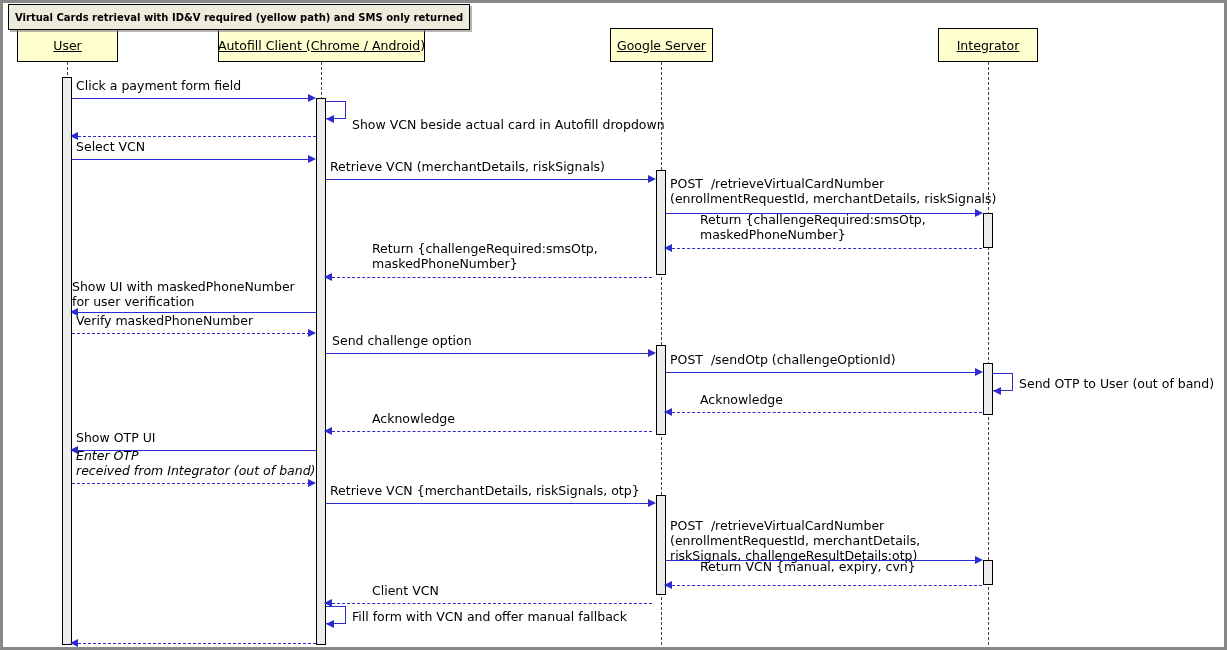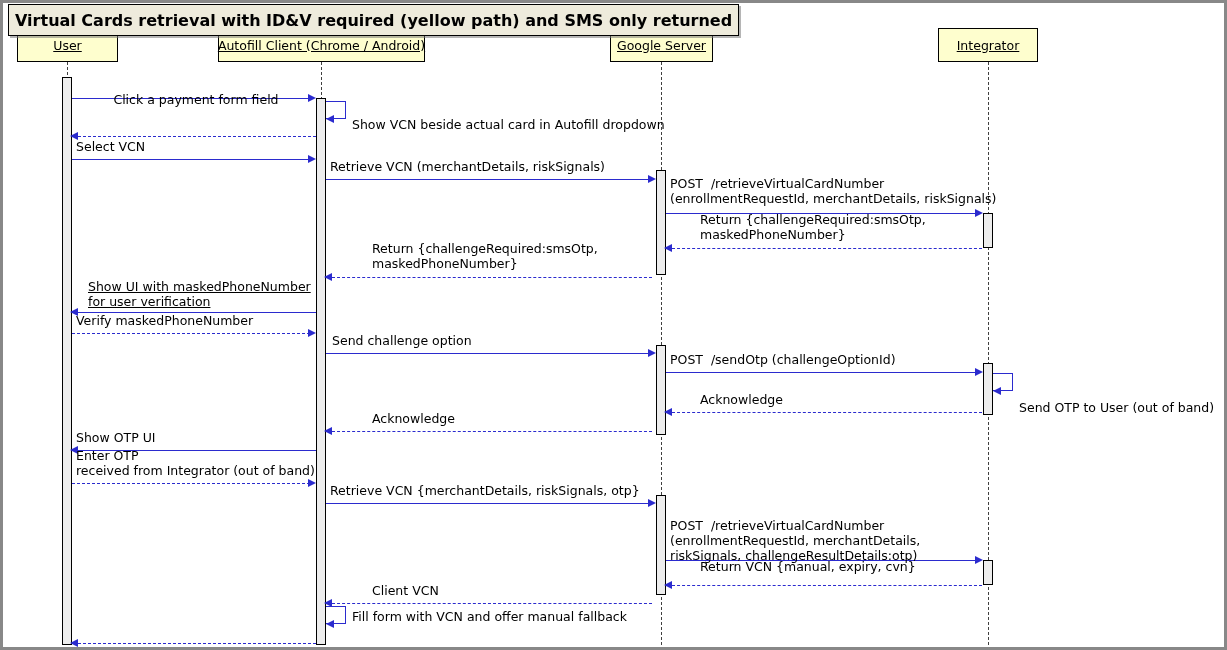--- a/index.html
+++ b/index.html
@@ -22,27 +22,27 @@
   .frame-inner{
     position:absolute;left:3px;top:3px;width:1221px;height:644px;
     border:1px solid #ffffff;
     box-sizing:border-box;
     pointer-events:none;
   }
 
   
   .title-tab{
     position:absolute;left:8px;top:4px;
-    height:32px;
+    height:26px;
     background:#EEEBDC;
     border:1px solid #000000;
     box-sizing:border-box;
     padding:0 6px;
     display:flex;align-items:center;
-    font-size:16px;font-weight:bold;color:#000000;
+    font-size:10px;font-weight:bold;color:#000000;
     white-space:nowrap;
     box-shadow:2px 2px 0 rgba(120,120,120,.55);
     z-index:40;
   }
 
   
   .participant{
     position:absolute;
     background:#FEFECE;
     border:1px solid #000000;
@@ -167,21 +167,21 @@
   <div class="activation" style="left:316px;top:98px;width:10px;height:547px;"></div>
 
   <div class="activation" style="left:656px;top:170px;width:10px;height:105px;"></div>
   <div class="activation" style="left:656px;top:345px;width:10px;height:90px;"></div>
   <div class="activation" style="left:656px;top:495px;width:10px;height:100px;"></div>
 
   <div class="activation" style="left:983px;top:213px;width:10px;height:35px;"></div>
   <div class="activation" style="left:983px;top:363px;width:10px;height:52px;"></div>
   <div class="activation" style="left:983px;top:560px;width:10px;height:25px;"></div>
 
-  <div class="msg-label" style="left:76px;top:92px;width:240px;text-align:center;">Click a payment form field</div>
+  <div class="msg-label" style="left:76px;top:78px;width:240px;">Click a payment form field</div>
   <div class="msg-line" style="left:72px;top:98px;width:238px;"></div>
   <div class="arrow-head right" style="left:308px;top:94px;"></div>
 
   <div class="self-loop" style="left:326px;top:101px;width:20px;height:18px;"></div>
   <div class="self-arrow" style="left:326px;top:115px;"></div>
   <div class="msg-label" style="left:352px;top:117px;width:320px;">Show VCN beside actual card in Autofill dropdown</div>
 
   <div class="msg-line dashed" style="left:78px;top:136px;width:238px;"></div>
   <div class="arrow-head left" style="left:70px;top:132px;"></div>
 
@@ -201,54 +201,54 @@
   <div class="msg-label right-align" style="left:700px;top:212px;width:278px;">Return {challengeRequired:smsOtp,
 maskedPhoneNumber}</div>
   <div class="msg-line dashed" style="left:672px;top:248px;width:310px;"></div>
   <div class="arrow-head left" style="left:664px;top:244px;"></div>
 
   <div class="msg-label right-align" style="left:372px;top:241px;width:278px;">Return {challengeRequired:smsOtp,
 maskedPhoneNumber}</div>
   <div class="msg-line dashed" style="left:332px;top:277px;width:320px;"></div>
   <div class="arrow-head left" style="left:324px;top:273px;"></div>
 
-  <div class="msg-label right-align" style="left:88px;top:279px;width:238px;text-decoration:underline;">Show UI with maskedPhoneNumber
+  <div class="msg-label right-align" style="left:72px;top:279px;width:238px;">Show UI with maskedPhoneNumber
 for user verification</div>
   <div class="msg-line" style="left:78px;top:312px;width:238px;"></div>
   <div class="arrow-head left" style="left:70px;top:308px;"></div>
 
   <div class="msg-label" style="left:76px;top:313px;width:240px;">Verify maskedPhoneNumber</div>
   <div class="msg-line dashed" style="left:72px;top:333px;width:238px;"></div>
   <div class="arrow-head right" style="left:308px;top:329px;"></div>
 
   <div class="msg-label" style="left:332px;top:333px;width:320px;">Send challenge option</div>
   <div class="msg-line" style="left:326px;top:353px;width:324px;"></div>
   <div class="arrow-head right" style="left:648px;top:349px;"></div>
 
   <div class="msg-label" style="left:670px;top:352px;width:320px;">POST  /sendOtp (challengeOptionId)</div>
   <div class="msg-line" style="left:666px;top:372px;width:311px;"></div>
   <div class="arrow-head right" style="left:975px;top:368px;"></div>
 
   <div class="self-loop" style="left:993px;top:373px;width:20px;height:18px;"></div>
   <div class="self-arrow" style="left:993px;top:387px;"></div>
-  <div class="msg-label" style="left:1019px;top:376px;width:205px;margin-top:24px;">Send OTP to User (out of band)</div>
+  <div class="msg-label" style="left:1019px;top:376px;width:205px;">Send OTP to User (out of band)</div>
 
   <div class="msg-label right-align" style="left:700px;top:392px;width:278px;">Acknowledge</div>
   <div class="msg-line dashed" style="left:672px;top:412px;width:310px;"></div>
   <div class="arrow-head left" style="left:664px;top:408px;"></div>
 
   <div class="msg-label right-align" style="left:372px;top:411px;width:278px;">Acknowledge</div>
   <div class="msg-line dashed" style="left:332px;top:431px;width:320px;"></div>
   <div class="arrow-head left" style="left:324px;top:427px;"></div>
 
   <div class="msg-label right-align" style="left:76px;top:430px;width:238px;">Show OTP UI</div>
   <div class="msg-line" style="left:78px;top:450px;width:238px;"></div>
   <div class="arrow-head left" style="left:70px;top:446px;"></div>
 
-  <div class="msg-label" style="left:76px;top:448px;width:245px;">Enter OTP
+  <div class="msg-label" style="left:76px;top:448px;width:245px;font-style:italic;">Enter OTP
 received from Integrator (out of band)</div>
   <div class="msg-line dashed" style="left:72px;top:483px;width:238px;"></div>
   <div class="arrow-head right" style="left:308px;top:479px;"></div>
 
   <div class="msg-label" style="left:330px;top:483px;width:320px;">Retrieve VCN {merchantDetails, riskSignals, otp}</div>
   <div class="msg-line" style="left:326px;top:503px;width:324px;"></div>
   <div class="arrow-head right" style="left:648px;top:499px;"></div>
 
   <div class="msg-label" style="left:670px;top:518px;width:330px;">POST  /retrieveVirtualCardNumber
 (enrollmentRequestId, merchantDetails,

